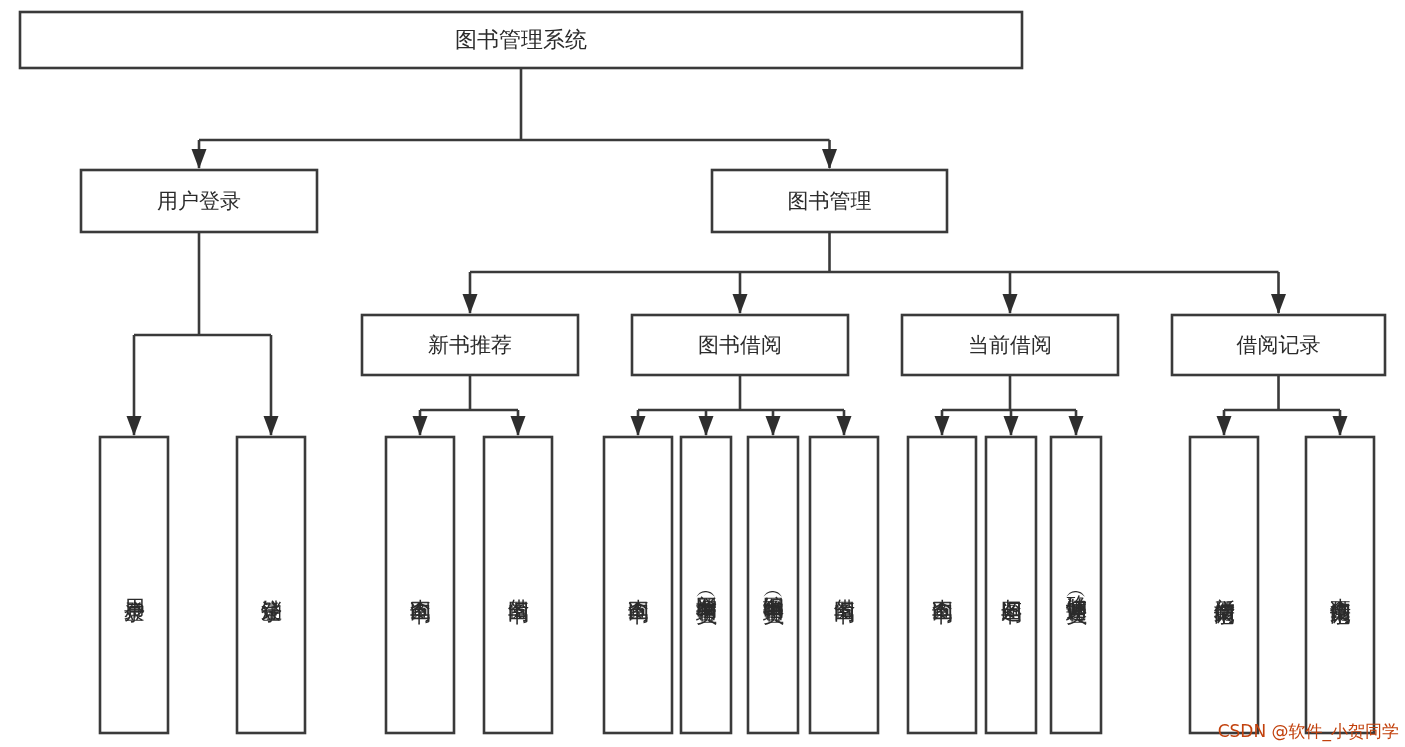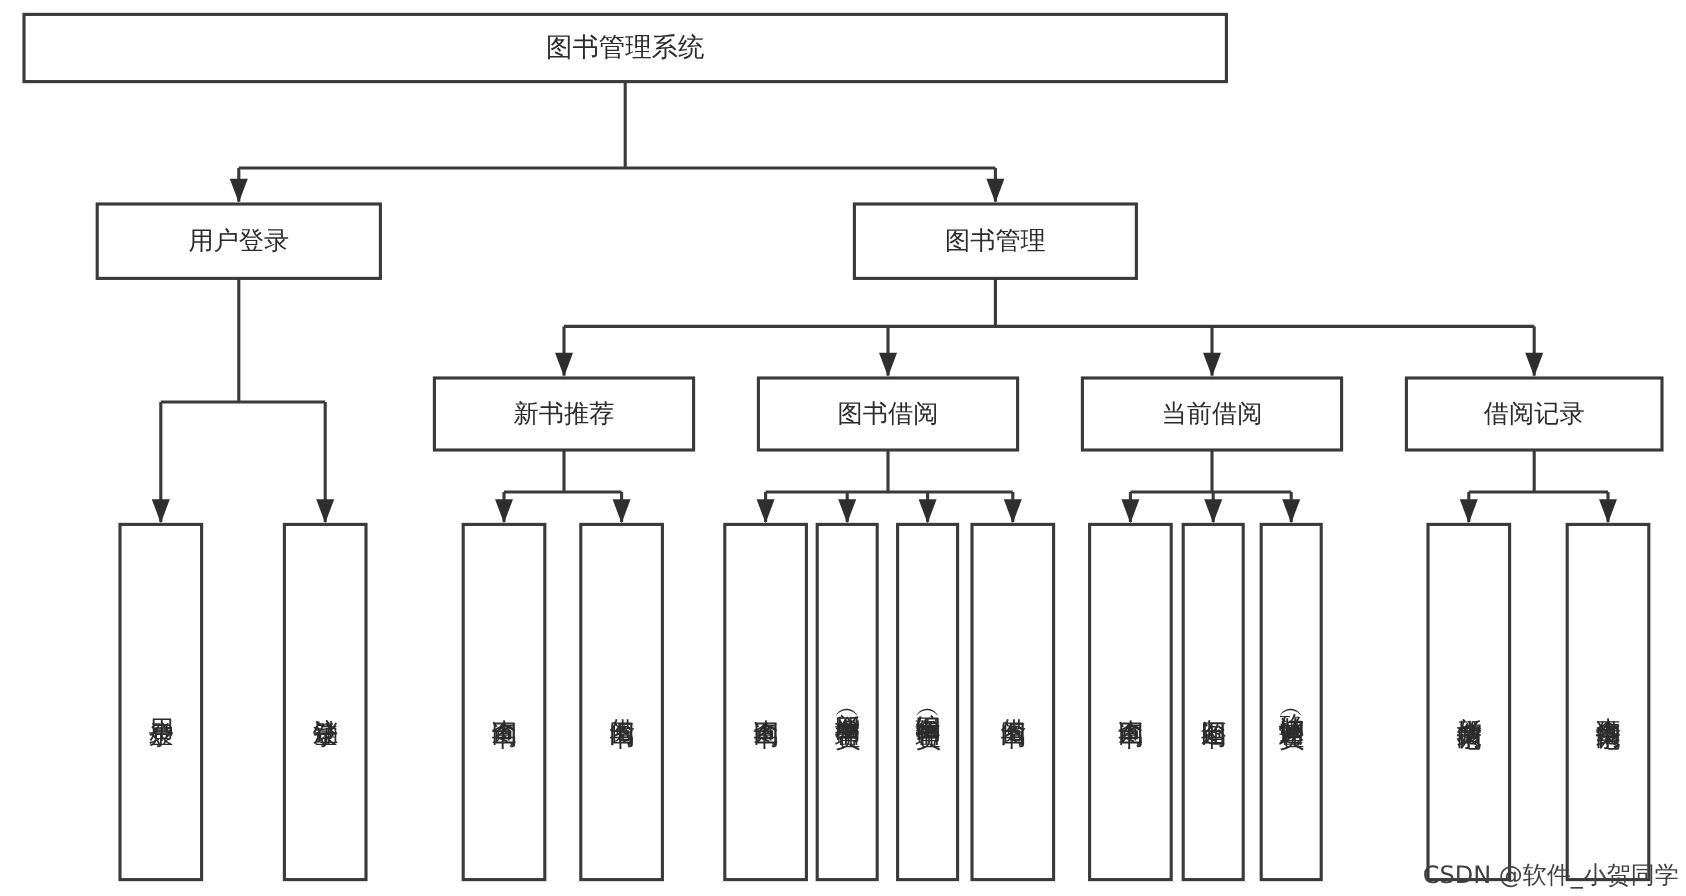--- a/index.html
+++ b/index.html
@@ -21,21 +21,21 @@
     box-sizing:border-box;pointer-events:none;}
   .leaftext{
     writing-mode:vertical-rl;text-orientation:upright;
     font-family:"DejaVu Sans","Liberation Sans",sans-serif;
     font-size:21px;line-height:1.18;color:#2b2b2b;white-space:nowrap;
     letter-spacing:1.5px;text-align:center;
   }
   .watermark{
     position:absolute;right:6px;bottom:4px;
     font-family:"DejaVu Sans","Liberation Sans",sans-serif;
-    font-size:20px;color:#404040;white-space:nowrap;user-select:none;
+    font-size:17px;color:#c2410c;white-space:nowrap;user-select:none;
   }
 </style>
 </head>
 <body>
 
 <div id="stage">
 
   <svg class="diagram" viewBox="0 0 1405 747">
     <g id="links-layer">
         <line x1="521" y1="68" x2="521" y2="140" class="link"></line>

